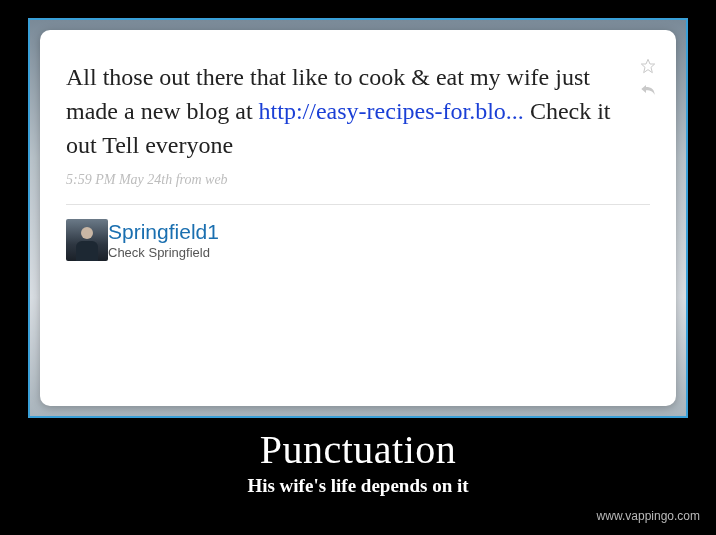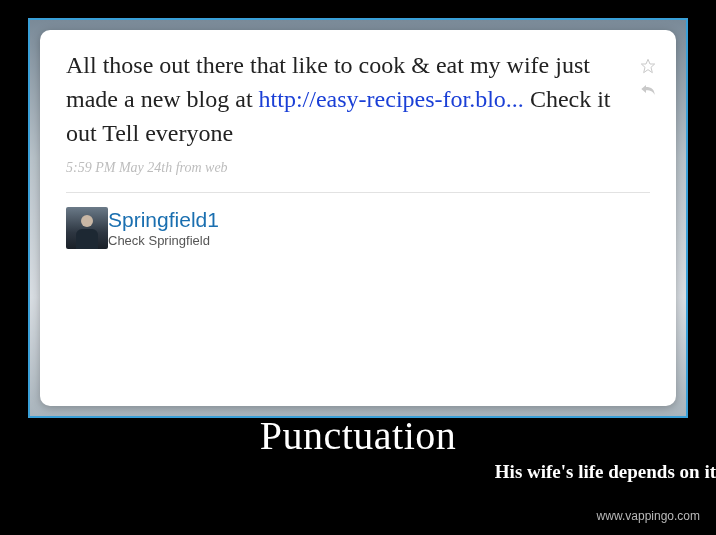--- a/index.html
+++ b/index.html
@@ -19,21 +19,21 @@
     height: 400px;
     border: 2px solid #3aa0d8;
     background: linear-gradient(180deg, #7a8a98 0%, #b8c2c9 35%, #d8dde2 70%, #a9b4bc 100%);
     padding: 10px;
   }
   .card {
     background: #fff;
     border-radius: 10px;
     width: 100%;
     height: 100%;
-    padding: 18px 26px 18px 26px;
+    padding: 30px 26px 18px 26px;
     position: relative;
     box-shadow: 0 2px 8px rgba(0,0,0,0.25);
   }
   .tweet-text {
     font-family: Georgia, serif;
     font-size: 24px;
     line-height: 1.42;
     color: #222;
     padding-right: 34px;
   }
@@ -106,38 +106,37 @@
     color: #c9c9c9;
   }
   .reply-icon {
     position: absolute;
     top: 52px;
     right: 20px;
     color: #c9c9c9;
   }
   .caption {
     position: absolute;
-    top: 412px;
+    top: 426px;
     left: 0;
     width: 716px;
     text-align: center;
     color: #fff;
   }
   .caption-title {
     font-family: 'Times New Roman', Times, serif;
     font-size: 40px;
     font-weight: 500;
     letter-spacing: 0.5px;
   }
   .caption-sub {
     font-family: 'Times New Roman', Times, serif;
     font-size: 19px;
     font-weight: bold;
     margin-top: 2px;
-    text-align: right;
   }
   .watermark {
     position: absolute;
     bottom: 12px;
     right: 16px;
     color: #b9b9b9;
     font-family: Arial, sans-serif;
     font-size: 12px;
   }
 </style>

